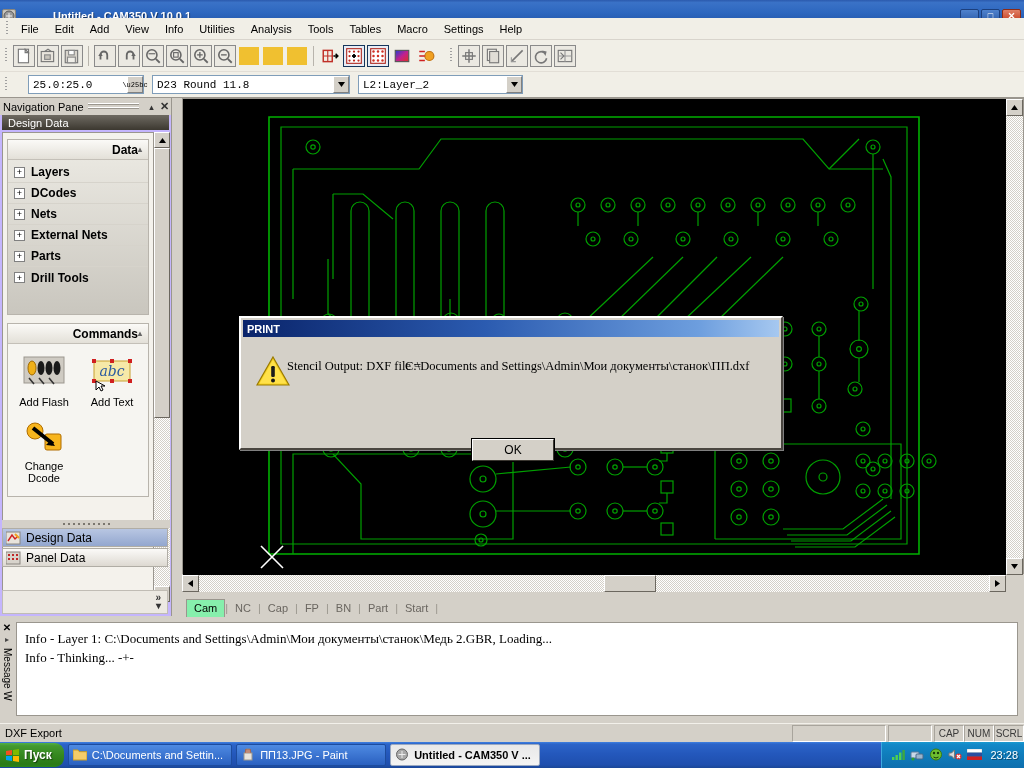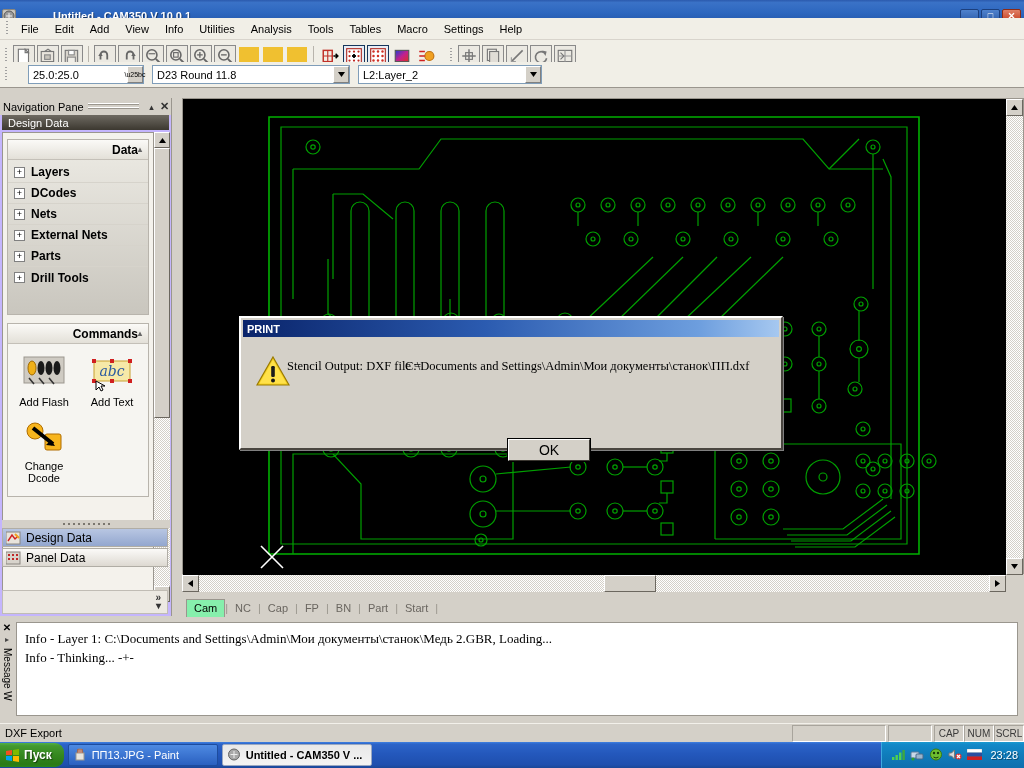--- a/index.html
+++ b/index.html
@@ -60,39 +60,40 @@
           display:flex;align-items:center;justify-content:center; }
   .tbtn.framed { border:1px solid #8a8a8a; background:#ebe9e2; }
   .tbtn.sel { border:1px solid #16365c; background:#e8ecf5; }
   .tsep { width:1px;height:20px;background:#b8b4ac;margin:0 4px; }
   .tgap { width:10px; }
   .yellowbtn { width:20px;height:18px;background:#f0c030;border:1px solid #f0c030; }
   .icon-svg { width:18px; height:18px; display:block; }
 
   
   .toolbar2 {
-    position:absolute; left:0; top:62px; width:1024px; height:26px;
+    position:absolute; left:0; top:72px; width:1024px; height:26px;
     background:#f1efe7; display:flex; align-items:center; padding-left:3px;
     border-bottom:1px solid #9a968e;
+    font-family:Liberation Mono, monospace;
   }
   .combo {
     height:19px; background:#fff; border:1px solid #7f9db9;
     display:flex; align-items:center; font-size:11px; padding-left:4px;
     position:relative;
   }
   .combo .cval { flex:1; white-space:nowrap; overflow:hidden; }
   .combo .carrow {
     width:16px;height:17px;margin:0; background:#d4d0c8;
     border-left:1px solid #fff; border-top:1px solid #fff;
     border-right:1px solid #808080; border-bottom:1px solid #808080;
     display:flex;align-items:center;justify-content:center;font-size:7px;
   }
   #combo-units { width:116px; margin-right:8px; margin-left:16px; }
   #combo-dcode { width:198px; margin-right:8px; }
-  #combo-layer { width:184px; }
+  #combo-layer { width:165px; }
 
   
   .navpane {
     position:absolute; left:0; top:98px; width:172px; height:518px;
     background:#c4b5fd; border-right:1px solid #9a968e;
   }
   .nav-header {
     height:17px; display:flex; align-items:center; padding-left:3px;
     font-size:11px; color:#000; background:#d4d0c8;
   }
@@ -257,21 +258,21 @@
   .dlg-warn { position:absolute; left:15px; top:16px; width:34px; height:32px; }
   .dlg-text { position:absolute; left:46px; top:20px; width:490px;
     font-family:"Liberation Serif", serif; font-size:12.5px; color:#000;
     display:flex; }
   .dlg-text .lbl { width:118px; white-space:nowrap; }
   .dlg-text .path { white-space:nowrap; }
   .dlg-ok { position:absolute; left:231px; top:100px; width:82px; height:22px;
     background:#d4d0c8; border:1px solid;
     border-color:#fff #3a3630 #3a3630 #fff;
     box-shadow: inset 0 0 0 1px #d4d0c8, 0 0 0 1px #000;
-    display:flex; align-items:center; justify-content:center; font-size:14px;margin-left:36px; }
+    display:flex; align-items:center; justify-content:center; font-size:12px; }
 </style>
 </head>
 <body>
 
 <div id="app">
 
   <div class="titlebar">
     <div class="tb-icon">
       <svg width="12" height="12" viewBox="0 0 12 12">
           <circle cx="6" cy="6" r="5" fill="#9a9a9a" stroke="#5a5a5a"></circle>
@@ -997,20 +998,28 @@
         <path d="M1 3l6-1v5H1z" fill="#f25022"></path>
           <path d="M8 2l6-1v6H8z" fill="#7fba00"></path>
         <path d="M1 8h6v5l-6-1z" fill="#00a4ef"></path>
           <path d="M8 8h6v6l-6-1z" fill="#ffb900"></path>
       </svg>
       <span>Пуск</span>
     </div>
     <div class="tb-task">
       <span>
         <svg width="14" height="13" viewBox="0 0 14 13">
+            <path d="M0 2h5l1.3 1.7H14V12H0z" fill="#f5cd6a" stroke="#c79a22"></path>
+          </svg>
+      </span>
+      <span>C:\Documents and Settin...</span>
+    </div>
+    <div class="tb-task">
+      <span>
+        <svg width="14" height="13" viewBox="0 0 14 13">
             <rect x="3" y="5" width="8" height="7" fill="#e8e4dc" stroke="#9a968e"></rect>
             <path d="M4 5l1-4h4l1 4" fill="#d0ccc4" stroke="#8a8680"></path>
             <path d="M5 1v4M7 1v4M9 1v4" stroke="#b04a2a"></path>
           </svg>
       </span>
       <span>ПП13.JPG - Paint</span>
     </div>
     <div class="tb-task active">
       <span>
         <svg width="14" height="13" viewBox="0 0 14 13">

